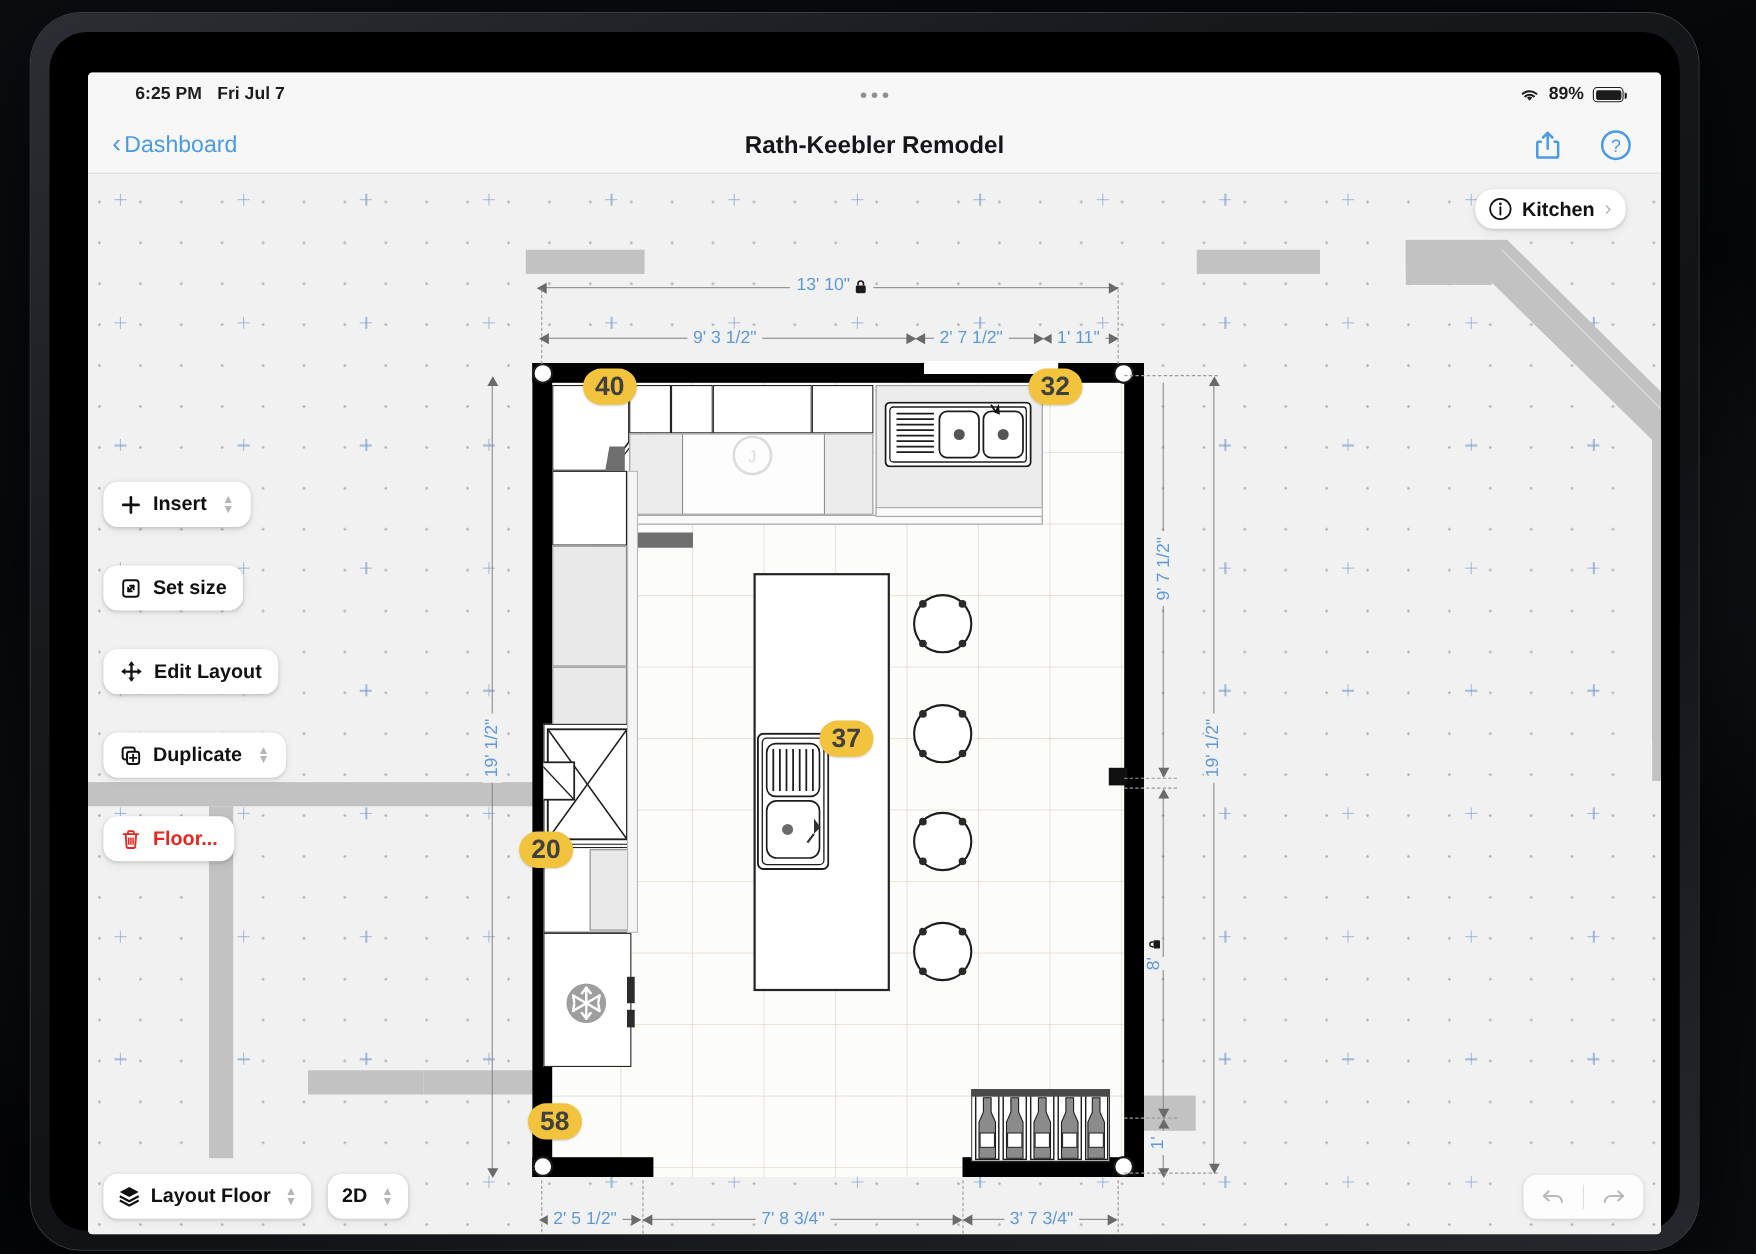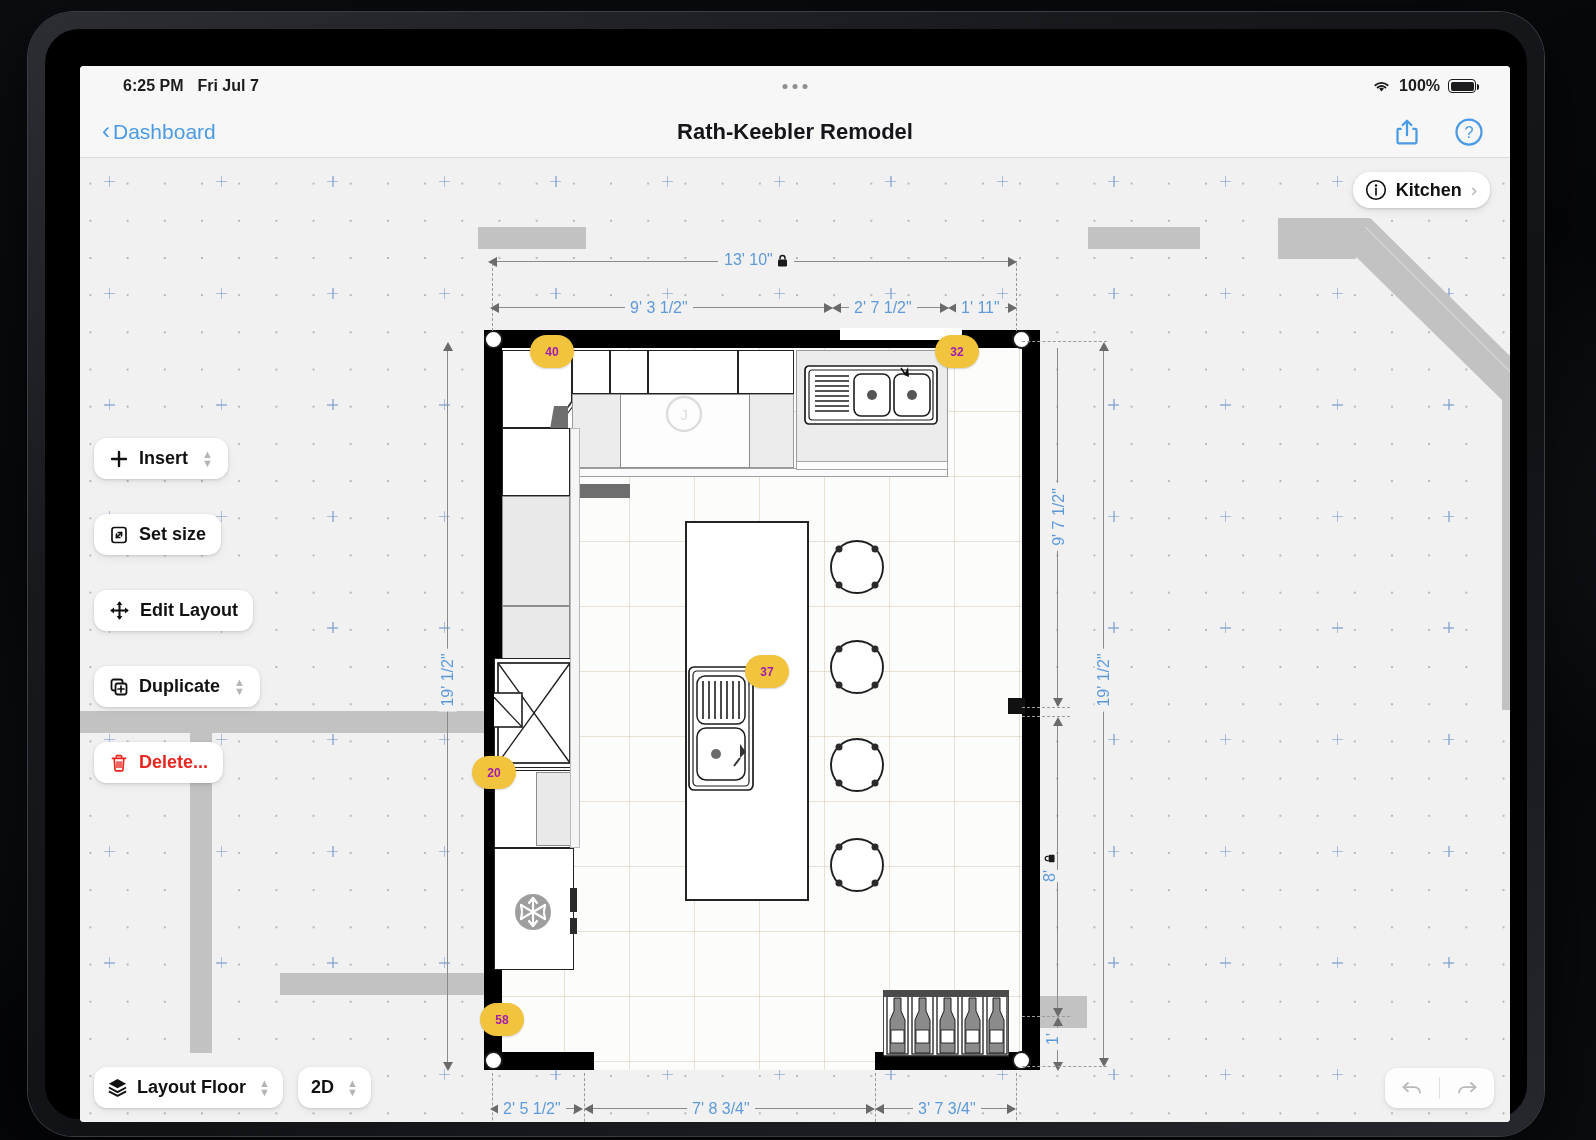--- a/index.html
+++ b/index.html
@@ -151,22 +151,22 @@
   .cab { position:absolute; background:#fff; border:1.7px solid #232323; }
   .cab-gray { position:absolute; background:#e4e4e4; border:1.3px solid #8d8d8d; }
   .counter-top { position:absolute; background:#ececec; border:1.4px solid #9a9a9a; }
 
   .badge {
     position:absolute;
     min-width: 44px; height: 33px;
     padding: 0 11px;
     border-radius: 17px;
     background: #f2c33c;
-    color:#a21caf;
-    font-size: 12px; font-weight: 600;
+    color:#404040;
+    font-size: 24px; font-weight: 600;
     display:flex; align-items:center; justify-content:center;
     box-shadow: 0 1px 2px rgba(0,0,0,.18);
     cursor:pointer;
     z-index: 40;
   }
 
   
   .dimline { position:absolute; background:#8a8a8a; }
   .dimlabel {
     position:absolute;
@@ -199,21 +199,21 @@
     width: fit-content;
     cursor: pointer;
     white-space: nowrap;
   }
   .toolbtn.danger { color:#e8251e; }
   .stepper { display:flex; flex-direction:column; gap:2px; margin-left: 4px; }
   .stepper span { font-size: 11px; color:#b5b5b5; line-height: 7px; }
 
   
   #kitchen-chip {
-    position:absolute; right: 20px; top: 14px;
+    position:absolute; right: 32px; top: 14px;
     background:#fff; border-radius: 17px;
     box-shadow: 0 1px 3px rgba(0,0,0,.16), 0 3px 10px rgba(0,0,0,.07);
     height: 36px; display:flex; align-items:center; gap:9px;
     padding: 0 13px 0 12px;
     font-size: 18px; font-weight:600; color:#111;
     cursor:pointer; z-index:60;
   }
   #kitchen-chip .chev { color:#b3b3b3; font-size: 19px; font-weight:400; }
 
   
@@ -262,21 +262,21 @@
         <i></i>
         <i></i>
         <i></i>
       </div>
       <div id="status-right">
         <svg width="19" height="15" viewBox="0 0 19 15">
           <path d="M9.5 12.6 L12 9.6 A4.2 4.2 0 0 0 7 9.6 Z" fill="#1c1c1e"></path>
           <path d="M3.3 6.2 A9.5 9.5 0 0 1 15.7 6.2" stroke="#1c1c1e" stroke-width="1.9" fill="none" stroke-linecap="round"></path>
           <path d="M5.6 8.6 A6.2 6.2 0 0 1 13.4 8.6" stroke="#1c1c1e" stroke-width="1.9" fill="none" stroke-linecap="round"></path>
         </svg>
-        <span>100%</span>
+        <span>89%</span>
         <span class="battery">
             <i></i>
           </span>
       </div>
     </div>
 
     <div id="navbar">
       <div id="back-button">
         <span class="chev">‹</span>
         <span>Dashboard</span>
@@ -761,21 +761,21 @@
 
         <div class="toolbtn danger">
           <svg width="20" height="20" viewBox="0 0 20 20">
             <path d="M3.5 5.3 H16.5" stroke="#e8251e" stroke-width="1.8" stroke-linecap="round"></path>
             <path d="M7.3 5.3 V3.6 a1 1 0 0 1 1 -1 h3.4 a1 1 0 0 1 1 1 V5.3" stroke="#e8251e" stroke-width="1.6" fill="none"></path>
             <path d="M5.2 5.3 L6.1 17 a1 1 0 0 0 1 .9 h5.8 a1 1 0 0 0 1 -.9 L14.8 5.3" stroke="#e8251e" stroke-width="1.7" fill="none"></path>
             <line x1="8" y1="8.3" x2="8" y2="15" stroke="#e8251e" stroke-width="1.4"></line>
             <line x1="10" y1="8.3" x2="10" y2="15" stroke="#e8251e" stroke-width="1.4"></line>
             <line x1="12" y1="8.3" x2="12" y2="15" stroke="#e8251e" stroke-width="1.4"></line>
           </svg>
-          <span>Delete...</span>
+          <span>Floor...</span>
         </div>
       </div>
 
       <div id="kitchen-chip">
         <svg width="22" height="22" viewBox="0 0 22 22">
           <circle cx="11" cy="11" r="9.3" stroke="#111" stroke-width="1.6" fill="none"></circle>
           <circle cx="11" cy="6.4" r="1.25" fill="#111"></circle>
           <line x1="11" y1="9.4" x2="11" y2="16" stroke="#111" stroke-width="1.7" stroke-linecap="round"></line>
         </svg>
         <span>Kitchen</span>

